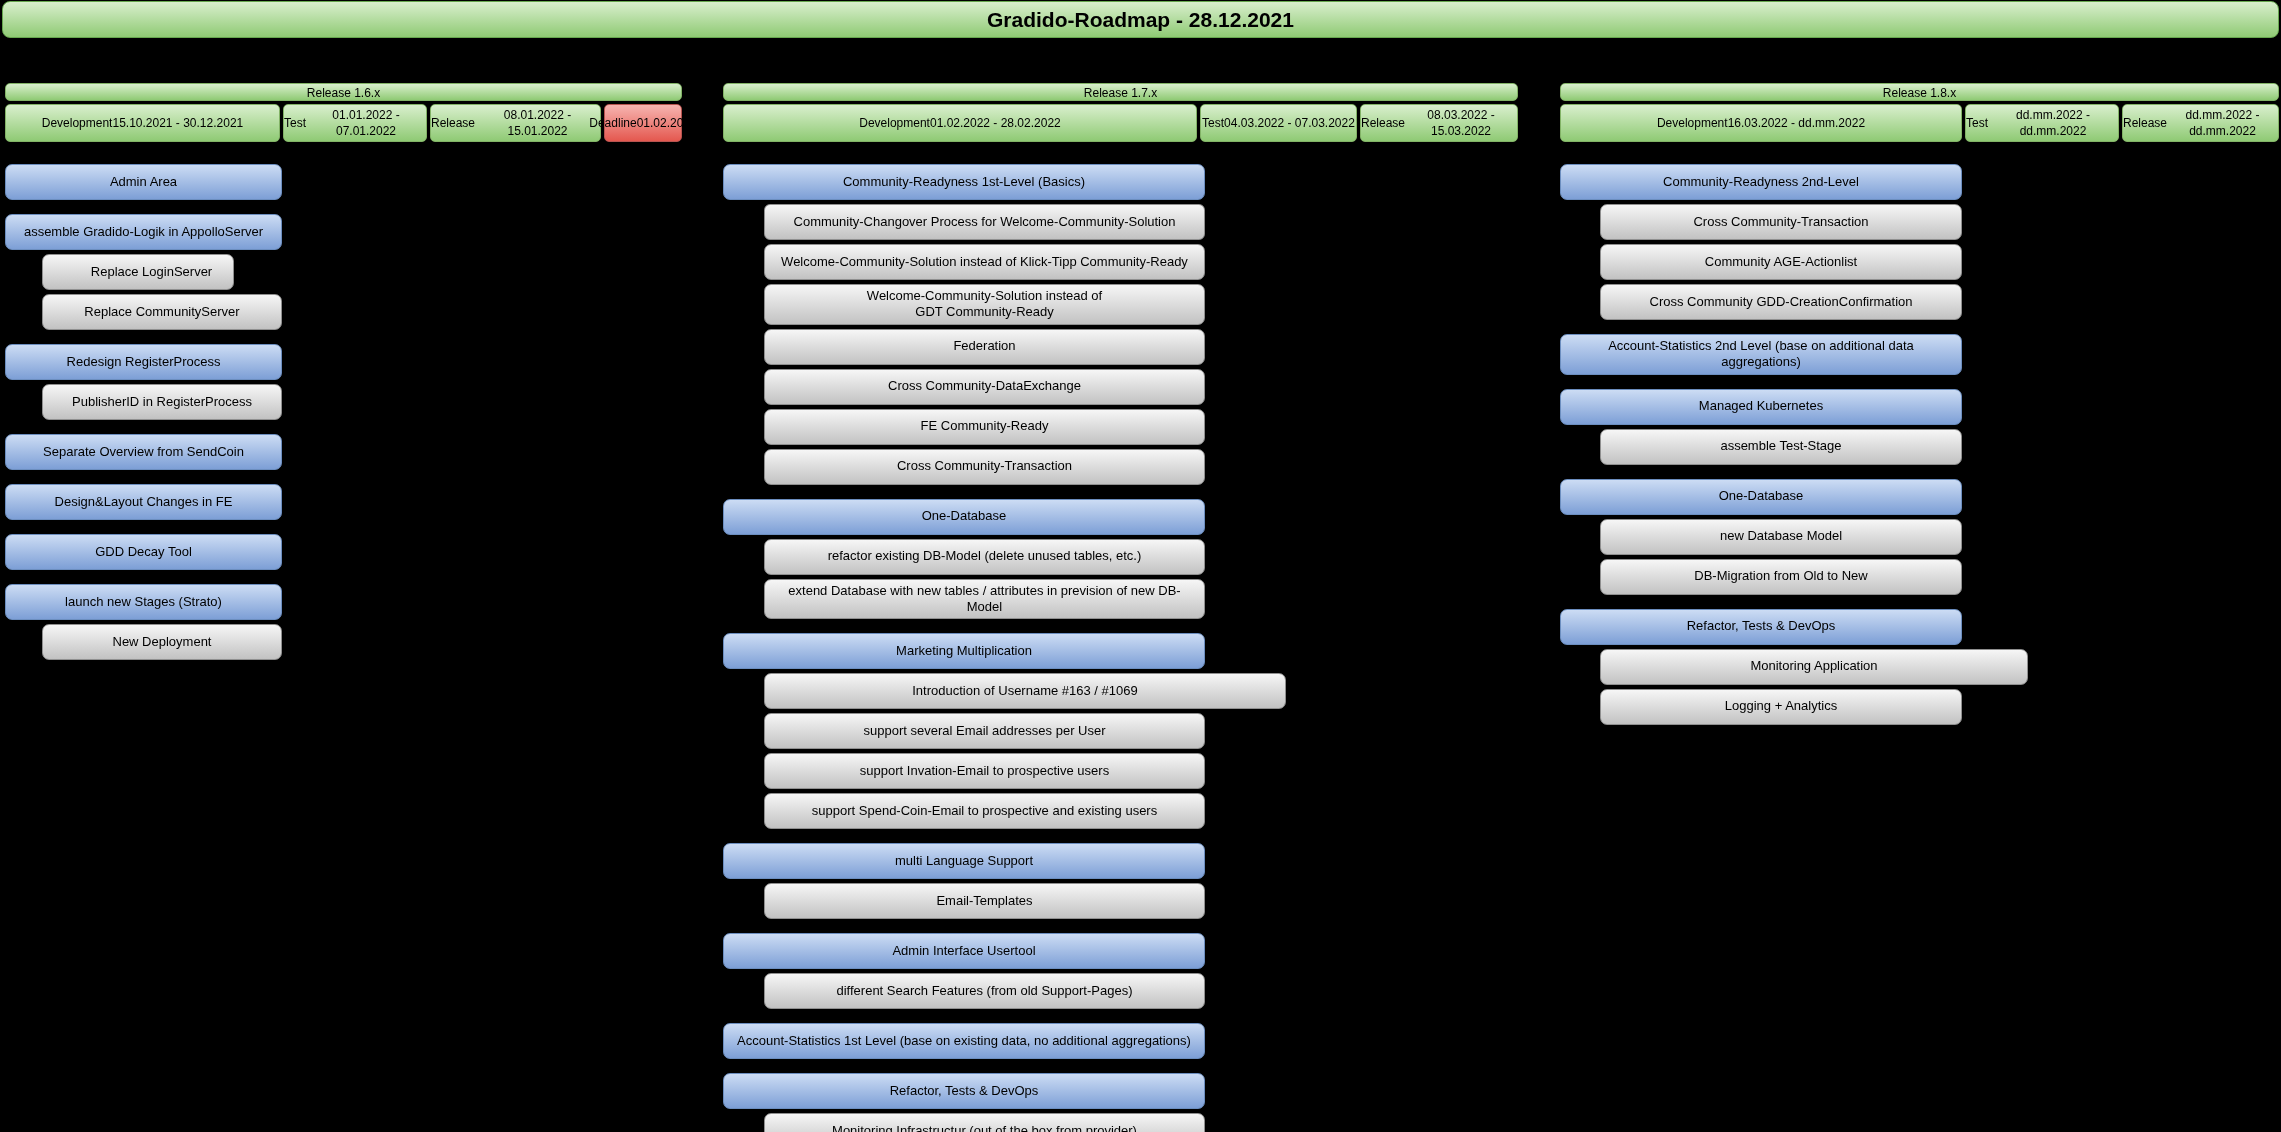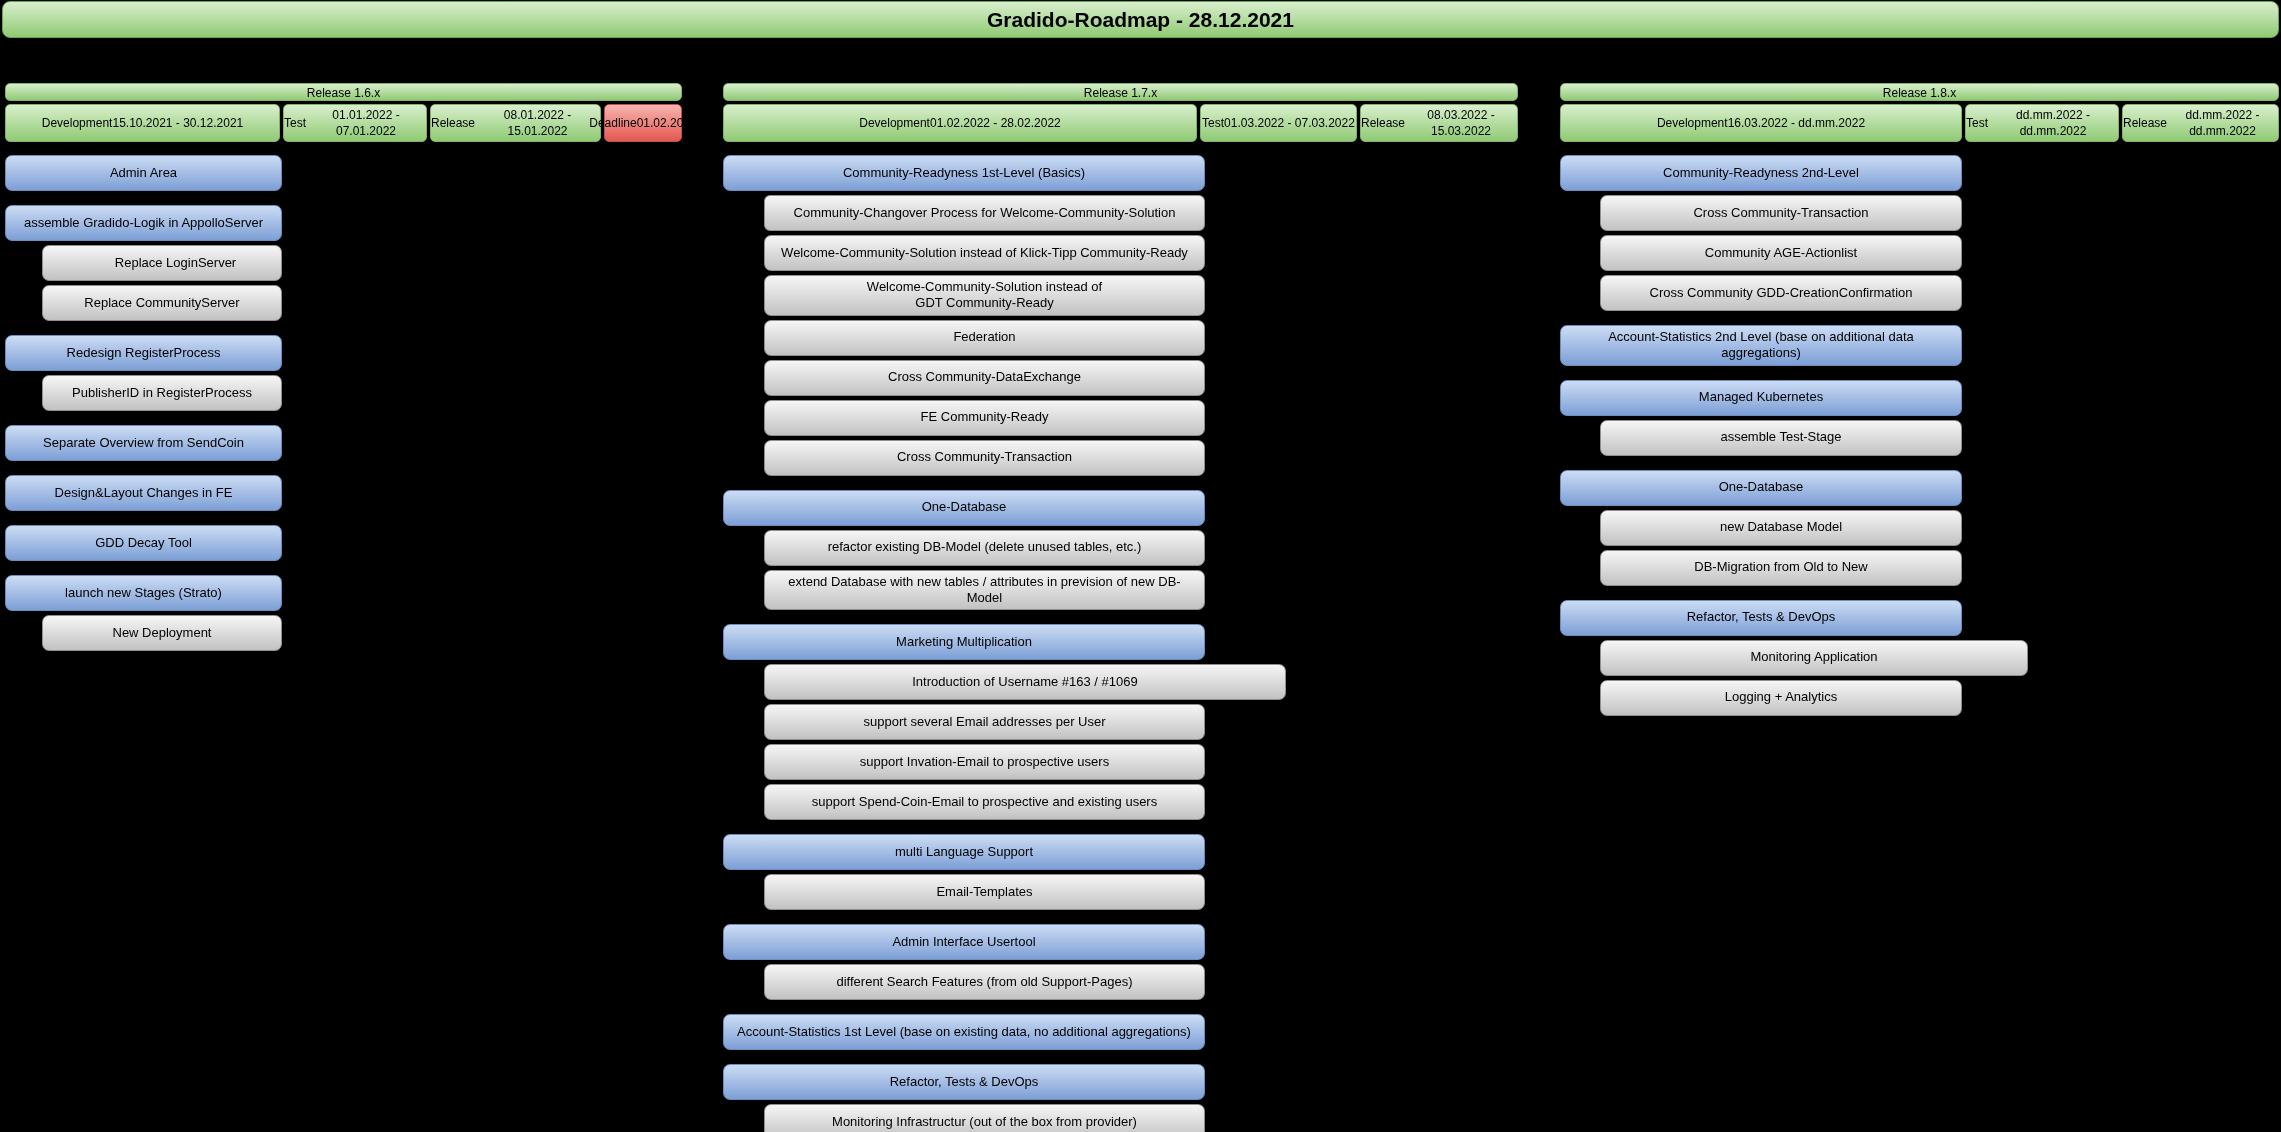--- a/index.html
+++ b/index.html
@@ -70,21 +70,21 @@
   }
   .phase-green {
     border: 1px solid #82b366;
     background: linear-gradient(to bottom, #d9efcd 0%, #8fca74 100%);
   }
   .phase-red {
     border: 1px solid #b85450;
     background: linear-gradient(to bottom, #f6b5b1 0%, #e4584f 100%);
   }
   .items {
-    margin-top: 13px;
+    margin-top: 22px;
   }
   .item {
     box-sizing: border-box;
     min-height: 36px;
     margin-bottom: 4px;
     border-radius: 7px;
     display: flex;
     align-items: center;
     justify-content: center;
     text-align: center;
@@ -130,21 +130,21 @@
             <div>08.01.2022 - 15.01.2022</div>
           </div>
           <div class="phase-box phase-red" style="width: 78px;">
             <div>Deadline</div>
             <div>01.02.2022</div>
           </div>
         </div>
         <div class="items" style="width: 277px;">
           <div class="item item-parent" style="width: 277px;"><span>Admin Area</span></div>
           <div class="item item-parent gap" style="width: 277px;"><span>assemble Gradido-Logik in AppolloServer</span></div>
-          <div class="item item-child" style="margin-left: 37px; width: 240px; padding-left: 37px;"><span>Replace LoginServer</span></div>
+          <div class="item item-child" style="margin-left: 37px; width: 192px; padding-left: 37px;"><span>Replace LoginServer</span></div>
           <div class="item item-child" style="margin-left: 37px; width: 240px;"><span>Replace CommunityServer</span></div>
           <div class="item item-parent gap" style="width: 277px;"><span>Redesign RegisterProcess</span></div>
           <div class="item item-child" style="margin-left: 37px; width: 240px;"><span>PublisherID in RegisterProcess</span></div>
           <div class="item item-parent gap" style="width: 277px;"><span>Separate Overview from SendCoin</span></div>
           <div class="item item-parent gap" style="width: 277px;"><span>Design&amp;Layout Changes in FE</span></div>
           <div class="item item-parent gap" style="width: 277px;"><span>GDD Decay Tool</span></div>
           <div class="item item-parent gap" style="width: 277px;"><span>launch new Stages (Strato)</span></div>
           <div class="item item-child" style="margin-left: 37px; width: 240px;"><span>New Deployment</span></div>
         </div>
       </div>
@@ -152,21 +152,21 @@
         <div class="release-bar">
           <span>Release 1.7.x</span>
         </div>
         <div class="phase-row">
           <div class="phase-box phase-green" style="width: 474px;">
             <div>Development</div>
             <div>01.02.2022 - 28.02.2022</div>
           </div>
           <div class="phase-box phase-green" style="width: 157px;">
             <div>Test</div>
-            <div>01.03.2022 - 07.03.2022</div>
+            <div>04.03.2022 - 07.03.2022</div>
           </div>
           <div class="phase-box phase-green" style="width: 158px;">
             <div>Release</div>
             <div>08.03.2022 - 15.03.2022</div>
           </div>
         </div>
         <div class="items" style="width: 482px;">
           <div class="item item-parent" style="width: 482px;"><span>Community-Readyness 1st-Level (Basics)</span></div>
           <div class="item item-child" style="margin-left: 41px; width: 441px; border-radius: 6px;"><span>Community-Changover Process for Welcome-Community-Solution</span></div>
           <div class="item item-child" style="margin-left: 41px; width: 441px;"><span>Welcome-Community-Solution instead of Klick-Tipp Community-Ready</span></div>

